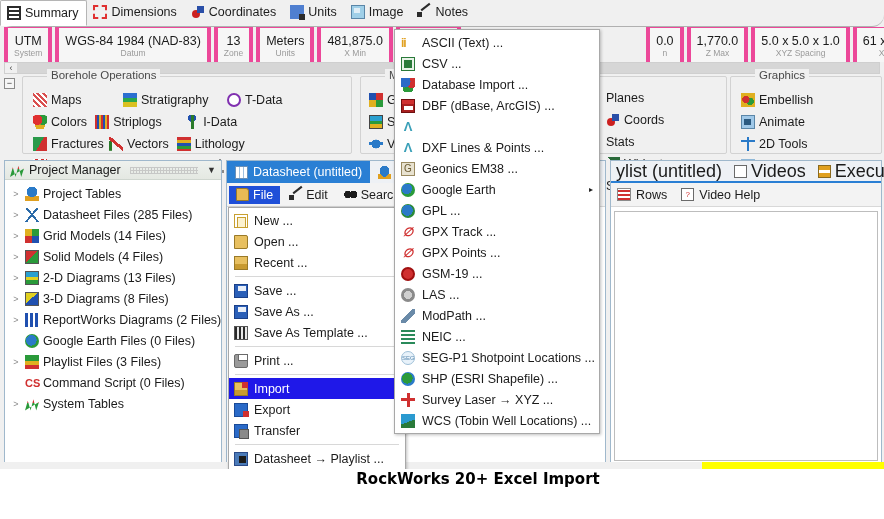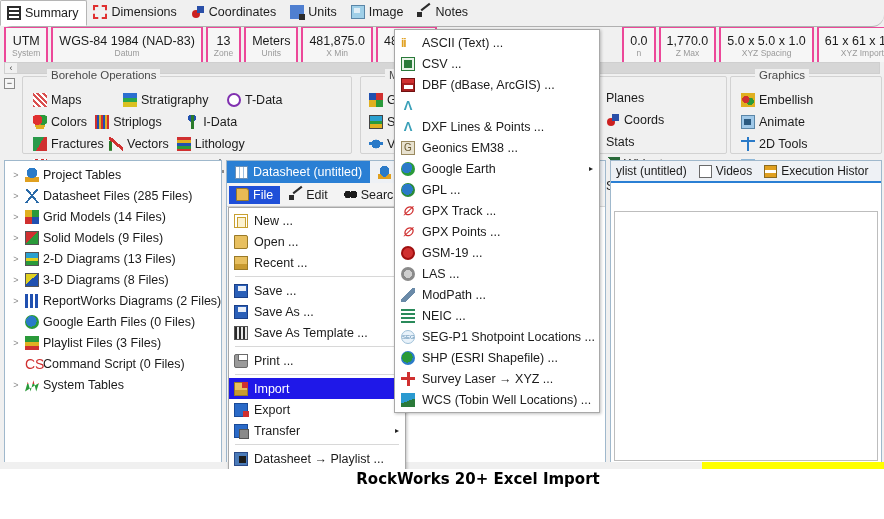--- a/index.html
+++ b/index.html
@@ -64,21 +64,21 @@
 
   
   .infobar {
     position: absolute; left:0; top:27px; width: 884px; height: 35px;
     background: #f0f0f0;
     display: flex; align-items: center; gap: 3px;
     padding: 2px 2px 0 4px;
     overflow: hidden;
   }
   .infocell {
-    border: 2px solid #ec4899;
+    border: 4px solid #ec4899;
     background: #f6f6f6;
     height: 31px;
     padding: 18px 6px;
     display:flex; flex-direction: column; align-items: center; justify-content: center;
     flex: 0 0 auto;
   }
   .infoval { font-size: 12.5px; color: #1b1b1b; line-height: 14px; white-space: nowrap; }
   .infolab { font-size: 8.5px; color: #9a9a9a; line-height: 10px; white-space: nowrap; }
 
   .hscroll {
@@ -168,21 +168,21 @@
   .pm-ico { width:14px;height:14px;position:relative;flex:0 0 14px; }
   .pi-tables{background:radial-gradient(circle at 50% 35%,#2a7ac8 45%,transparent 46%),linear-gradient(#e0a020,#e0a020) bottom/100% 5px no-repeat;}
   .pi-dsf{background:linear-gradient(50deg,transparent 46%,#2a6aa8 46% 56%,transparent 56%),linear-gradient(-50deg,transparent 46%,#2a6aa8 46% 56%,transparent 56%);}
   .pi-grid{background:conic-gradient(#2a9a3a 0 25%,#2050b0 0 50%,#d03030 0 75%,#e0b020 0);}
   .pi-solid{background:linear-gradient(135deg,#d03030 48%,#2a9a3a 48%);border:1px solid #555;}
   .pi-2d{background:linear-gradient(#2aa0d0 40%,#e0d020 40% 70%,#2a9a3a 70%);border:1px solid #555;}
   .pi-3d{background:linear-gradient(140deg,#e0d020 45%,#2050b0 45%);border:1px solid #555;}
   .pi-rw{background:repeating-linear-gradient(90deg,#2050b0 0 3px,#fff 3px 5px),repeating-linear-gradient(0deg,#2050b0 0 3px,transparent 3px 5px);}
   .pi-ge{background:radial-gradient(circle at 45% 45%,#2a7ac8 48%,#2a9a3a 49%);border-radius:50%;}
   .pi-pl{background:linear-gradient(#2a9a3a 40%,#e0b020 40% 70%,#d03030 70%);}
-  .pi-cs{color:#d03030;font-size:14px;font-weight:normal;line-height:14px;}
+  .pi-cs{color:#d03030;font-size:11px;font-weight:bold;line-height:14px;}
   .pi-sys{background:linear-gradient(#d03030 40%,#2a9a3a 40%);clip-path:polygon(0 100%,20% 30%,40% 100%,60% 20%,80% 100%,100% 40%);}
 
   
   .dsheet {
     position:absolute; left:226px; top:160px; width:380px; height:306px;
     background:#ffffff; border:1px solid #9fb8cc;
   }
   .ds-tabs { height:22px; display:flex; align-items:stretch; background:#eef1f5; }
   .ds-tab {
     display:flex;align-items:center;gap:5px;padding:0 8px;font-size:12.5px;
@@ -265,21 +265,21 @@
   .si-shp{background:radial-gradient(circle at 45% 45%,#2a9a3a 48%,#2a7ac8 49%);border-radius:50%;}
   .si-laser{background:linear-gradient(#d03030,#d03030) center/100% 3px no-repeat,linear-gradient(#d03030,#d03030) center/3px 100% no-repeat;}
   .si-wcs{background:linear-gradient(160deg,#2a9ad0 55%,#2a7a3a 55%);}
 
   
   .rpanel{
     position:absolute; left:610px; top:160px; width:272px; height:306px;
     background:#ffffff; border:1px solid #9fb8cc;
   }
   .rp-tabs{height:22px;display:flex;align-items:center;background:#eef1f5;
-           border-bottom:2px solid #2a7fd4; font-size:12px;color:#1b1b1b;gap:6px;padding-left:2px;}
+           border-bottom:2px solid #2a7fd4; font-size:18px;color:#1b1b1b;gap:6px;padding-left:2px;}
   .rp-tab{display:flex;align-items:center;gap:4px;padding:0 3px;white-space:nowrap;}
   .ri-vid{width:13px;height:13px;background:#fff;border:1px solid #6a6a6a;}
   .ri-vid::after{content:"";position:absolute;}
   .ri-exec{width:13px;height:13px;background:linear-gradient(#e0a020 35%,#fff 35% 65%,#e0a020 65%);border:1px solid #8a6a20;}
   .rp-tools{height:24px;background:#f3f3f3;border-bottom:1px solid #d8d8d8;
             display:flex;align-items:center;gap:14px;padding-left:6px;font-size:12.5px;color:#1b1b1b;}
   .rp-tool{display:flex;align-items:center;gap:5px;}
   .ri-rows{width:14px;height:13px;background:repeating-linear-gradient(0deg,#d03030 0 2px,#fff 2px 4px);border:1px solid #8a8a8a;}
   .ri-vhelp{width:13px;height:13px;background:#fff;border:1px solid #6a6a6a;color:#d03030;font-size:8px;line-height:12px;text-align:center;}
   .rp-canvas{position:absolute;left:3px;top:50px;right:3px;bottom:4px;background:#fff;border:1px solid #bdbdbd;}
@@ -505,40 +505,46 @@
           </div>
         <div class="gitem" style="width:82px">
           <span class="mico i-3dt">3D</span>
           <span>3D Tools</span>
           </div>
       </div>
     </div>
   </div>
 
   <div class="pm">
+    <div class="pm-head">
+      <span class="pm-ico pi-sys"></span>
+      <span>Project Manager</span>
+      <span class="dots"></span>
+      <span class="caret">▼</span>
+    </div>
     <div class="pm-body">
       <div class="pm-row">
         <span class="pm-exp">&gt;</span>
         <span class="pm-ico pi-tables"></span>
         <span>Project Tables</span>
         </div>
       <div class="pm-row">
         <span class="pm-exp">&gt;</span>
         <span class="pm-ico pi-dsf"></span>
         <span>Datasheet Files (285 Files)</span>
         </div>
       <div class="pm-row">
         <span class="pm-exp">&gt;</span>
         <span class="pm-ico pi-grid"></span>
         <span>Grid Models (14 Files)</span>
         </div>
       <div class="pm-row">
         <span class="pm-exp">&gt;</span>
         <span class="pm-ico pi-solid"></span>
-        <span>Solid Models (9 Files)</span>
+        <span>Solid Models (4 Files)</span>
         </div>
       <div class="pm-row">
         <span class="pm-exp">&gt;</span>
         <span class="pm-ico pi-2d"></span>
         <span>2-D Diagrams (13 Files)</span>
         </div>
       <div class="pm-row">
         <span class="pm-exp">&gt;</span>
         <span class="pm-ico pi-3d"></span>
         <span>3-D Diagrams (8 Files)</span>
@@ -606,20 +612,30 @@
       <div class="rp-tab">
         <span class="ri-vid" style="position:relative"></span>
         <span>Videos</span>
       </div>
       <div class="rp-tab">
         <span class="ri-exec"></span>
         <span>Execution Histor</span>
       </div>
 
     </div>
+    <div class="rp-tools">
+      <div class="rp-tool">
+        <span class="ri-rows"></span>
+        <span>Rows</span>
+      </div>
+      <div class="rp-tool">
+        <span class="ri-vhelp">?</span>
+        <span>Video Help</span>
+      </div>
+    </div>
     <div class="rp-canvas"></div>
   </div>
 
   <div class="filemenu">
     <div class="fm-item">
       <span class="fm-ico fi-new"></span>
       <span>New ...</span>
       </div>
     <div class="fm-item">
       <span class="fm-ico fi-open"></span>
@@ -673,20 +689,24 @@
   <div class="submenu">
     <div class="sm-item">
       <span class="sm-ico si-ascii">ii</span>
       <span>ASCII (Text) ...</span>
       </div>
     <div class="sm-item">
       <span class="sm-ico si-csv"></span>
       <span>CSV ...</span>
       </div>
     <div class="sm-item">
+      <span class="sm-ico si-db"></span>
+      <span>Database Import ...</span>
+      </div>
+    <div class="sm-item">
       <span class="sm-ico si-dbf"></span>
       <span>DBF (dBase, ArcGIS) ...</span>
       </div>
     <div class="sm-item">
       <span class="sm-ico si-dxf">Λ</span>
       </div>
     <div class="sm-item">
       <span class="sm-ico si-dxf">Λ</span>
       <span>DXF Lines &amp; Points ...</span>
       </div>

